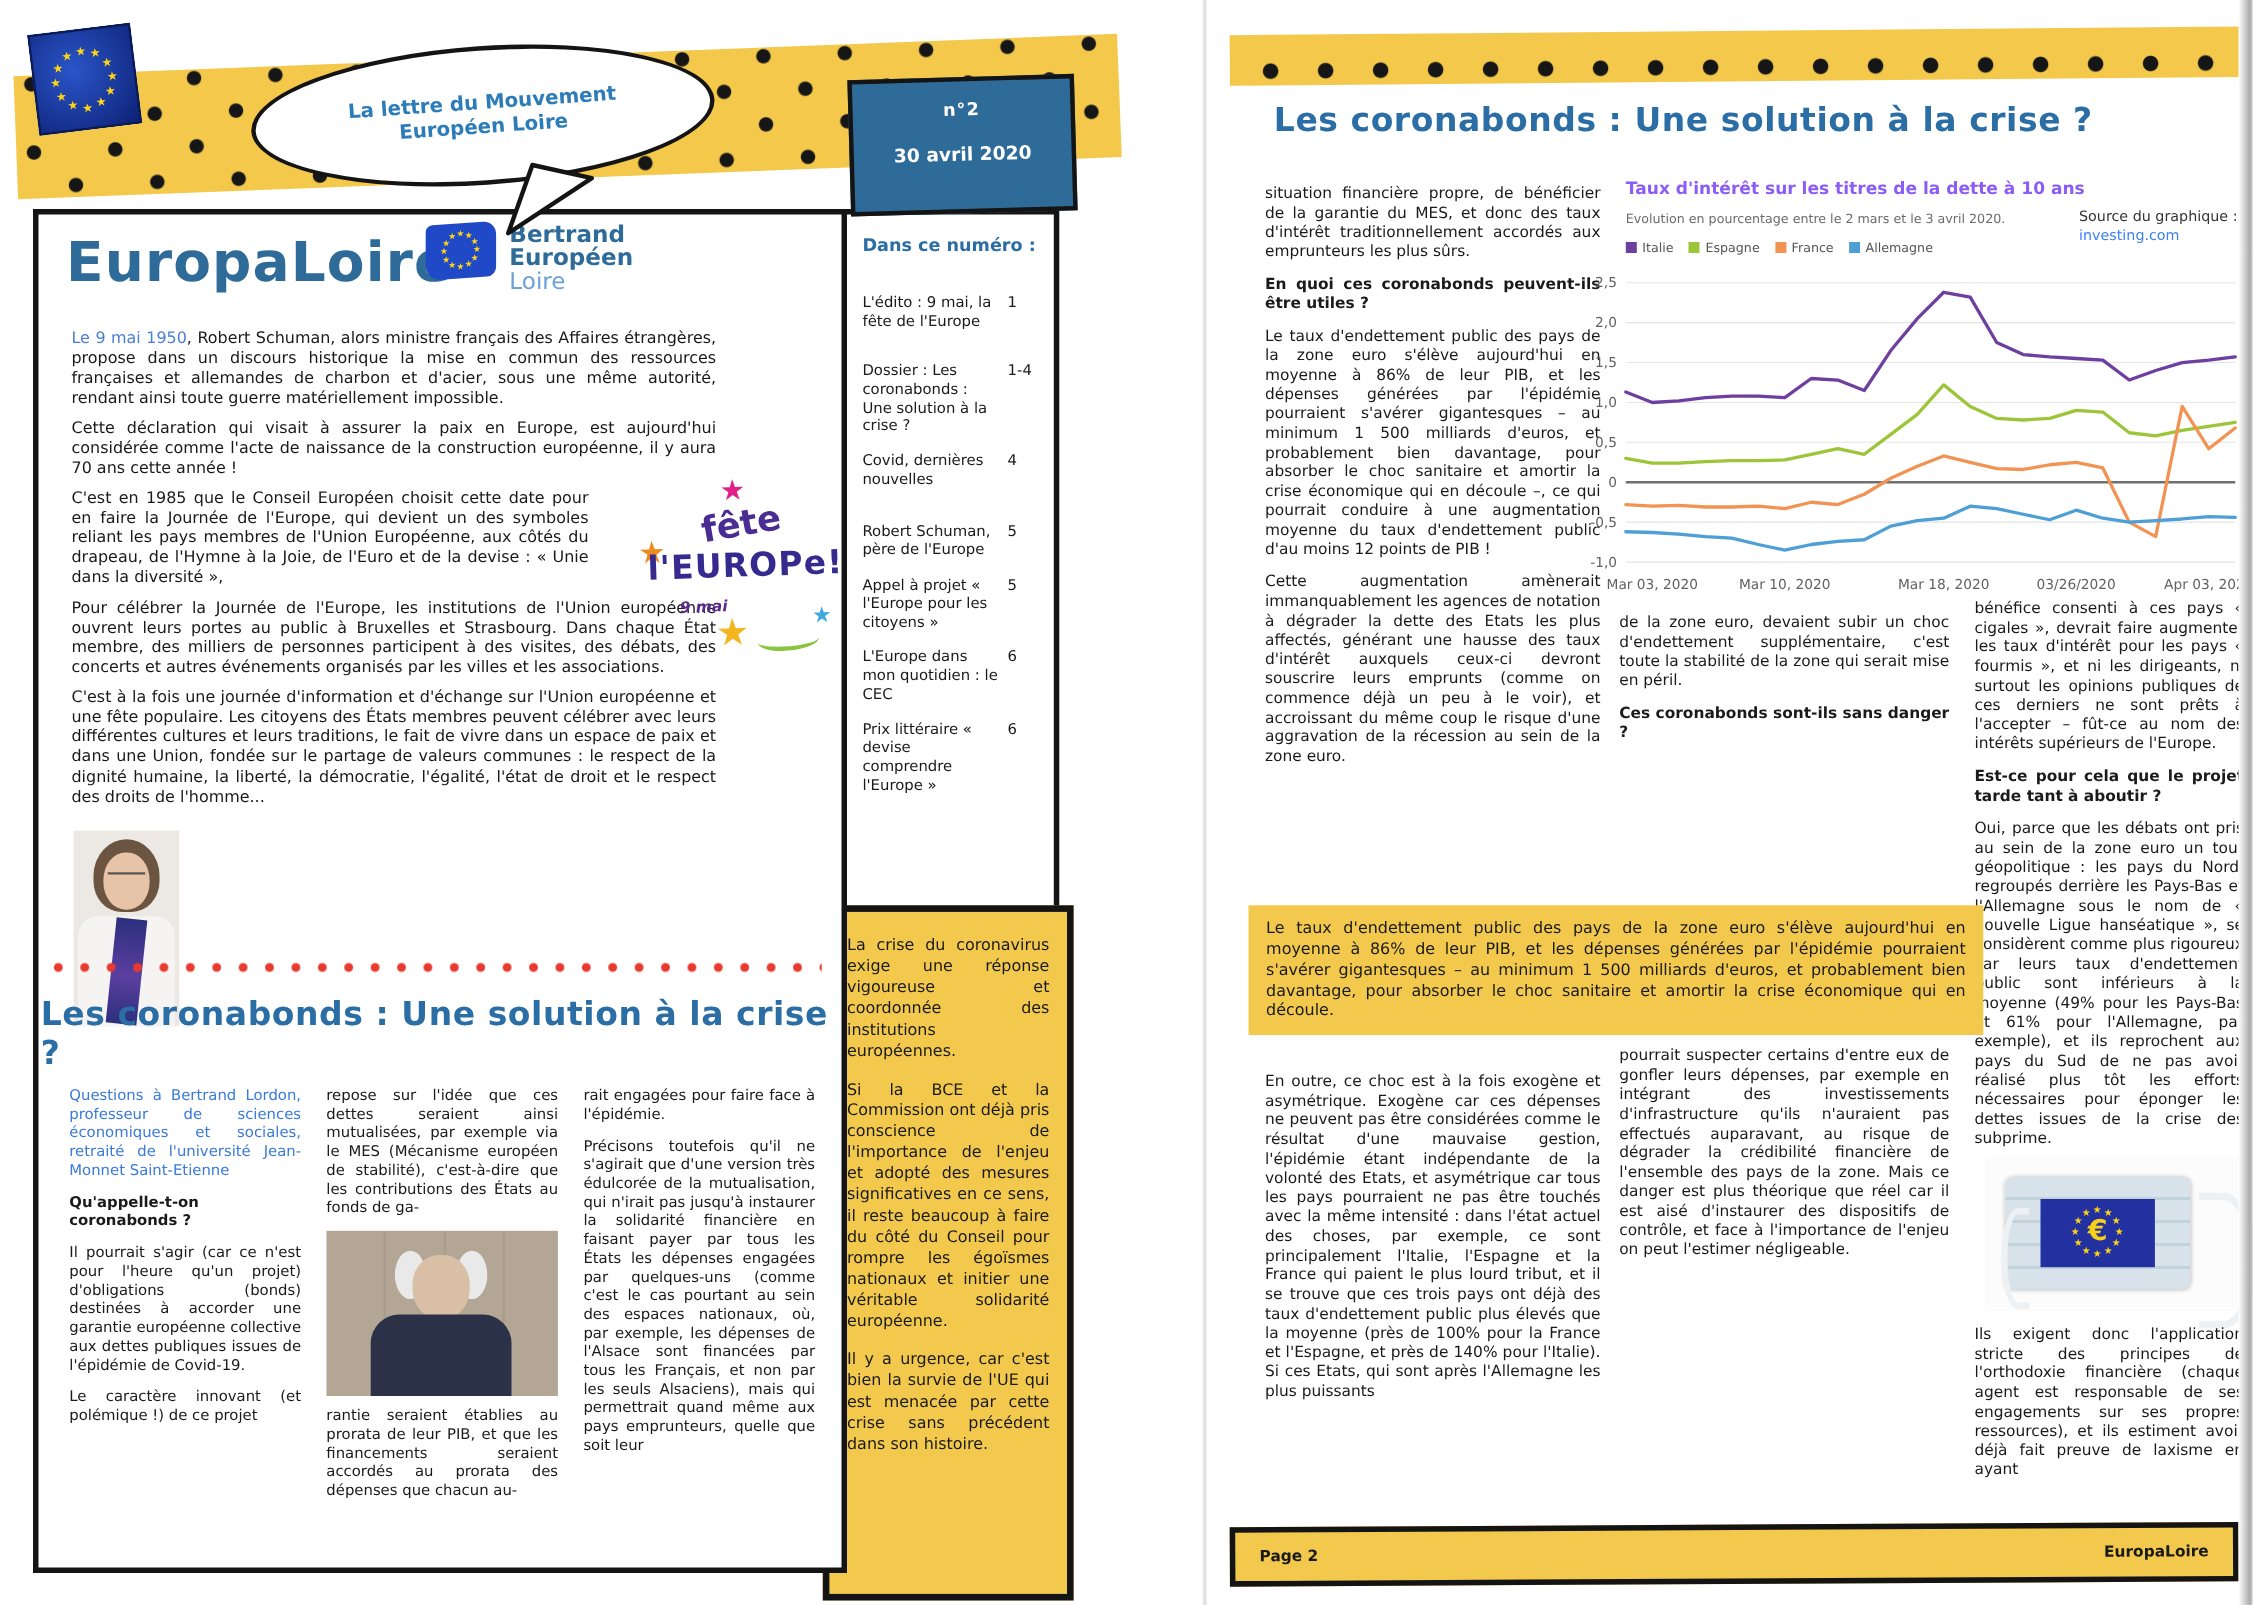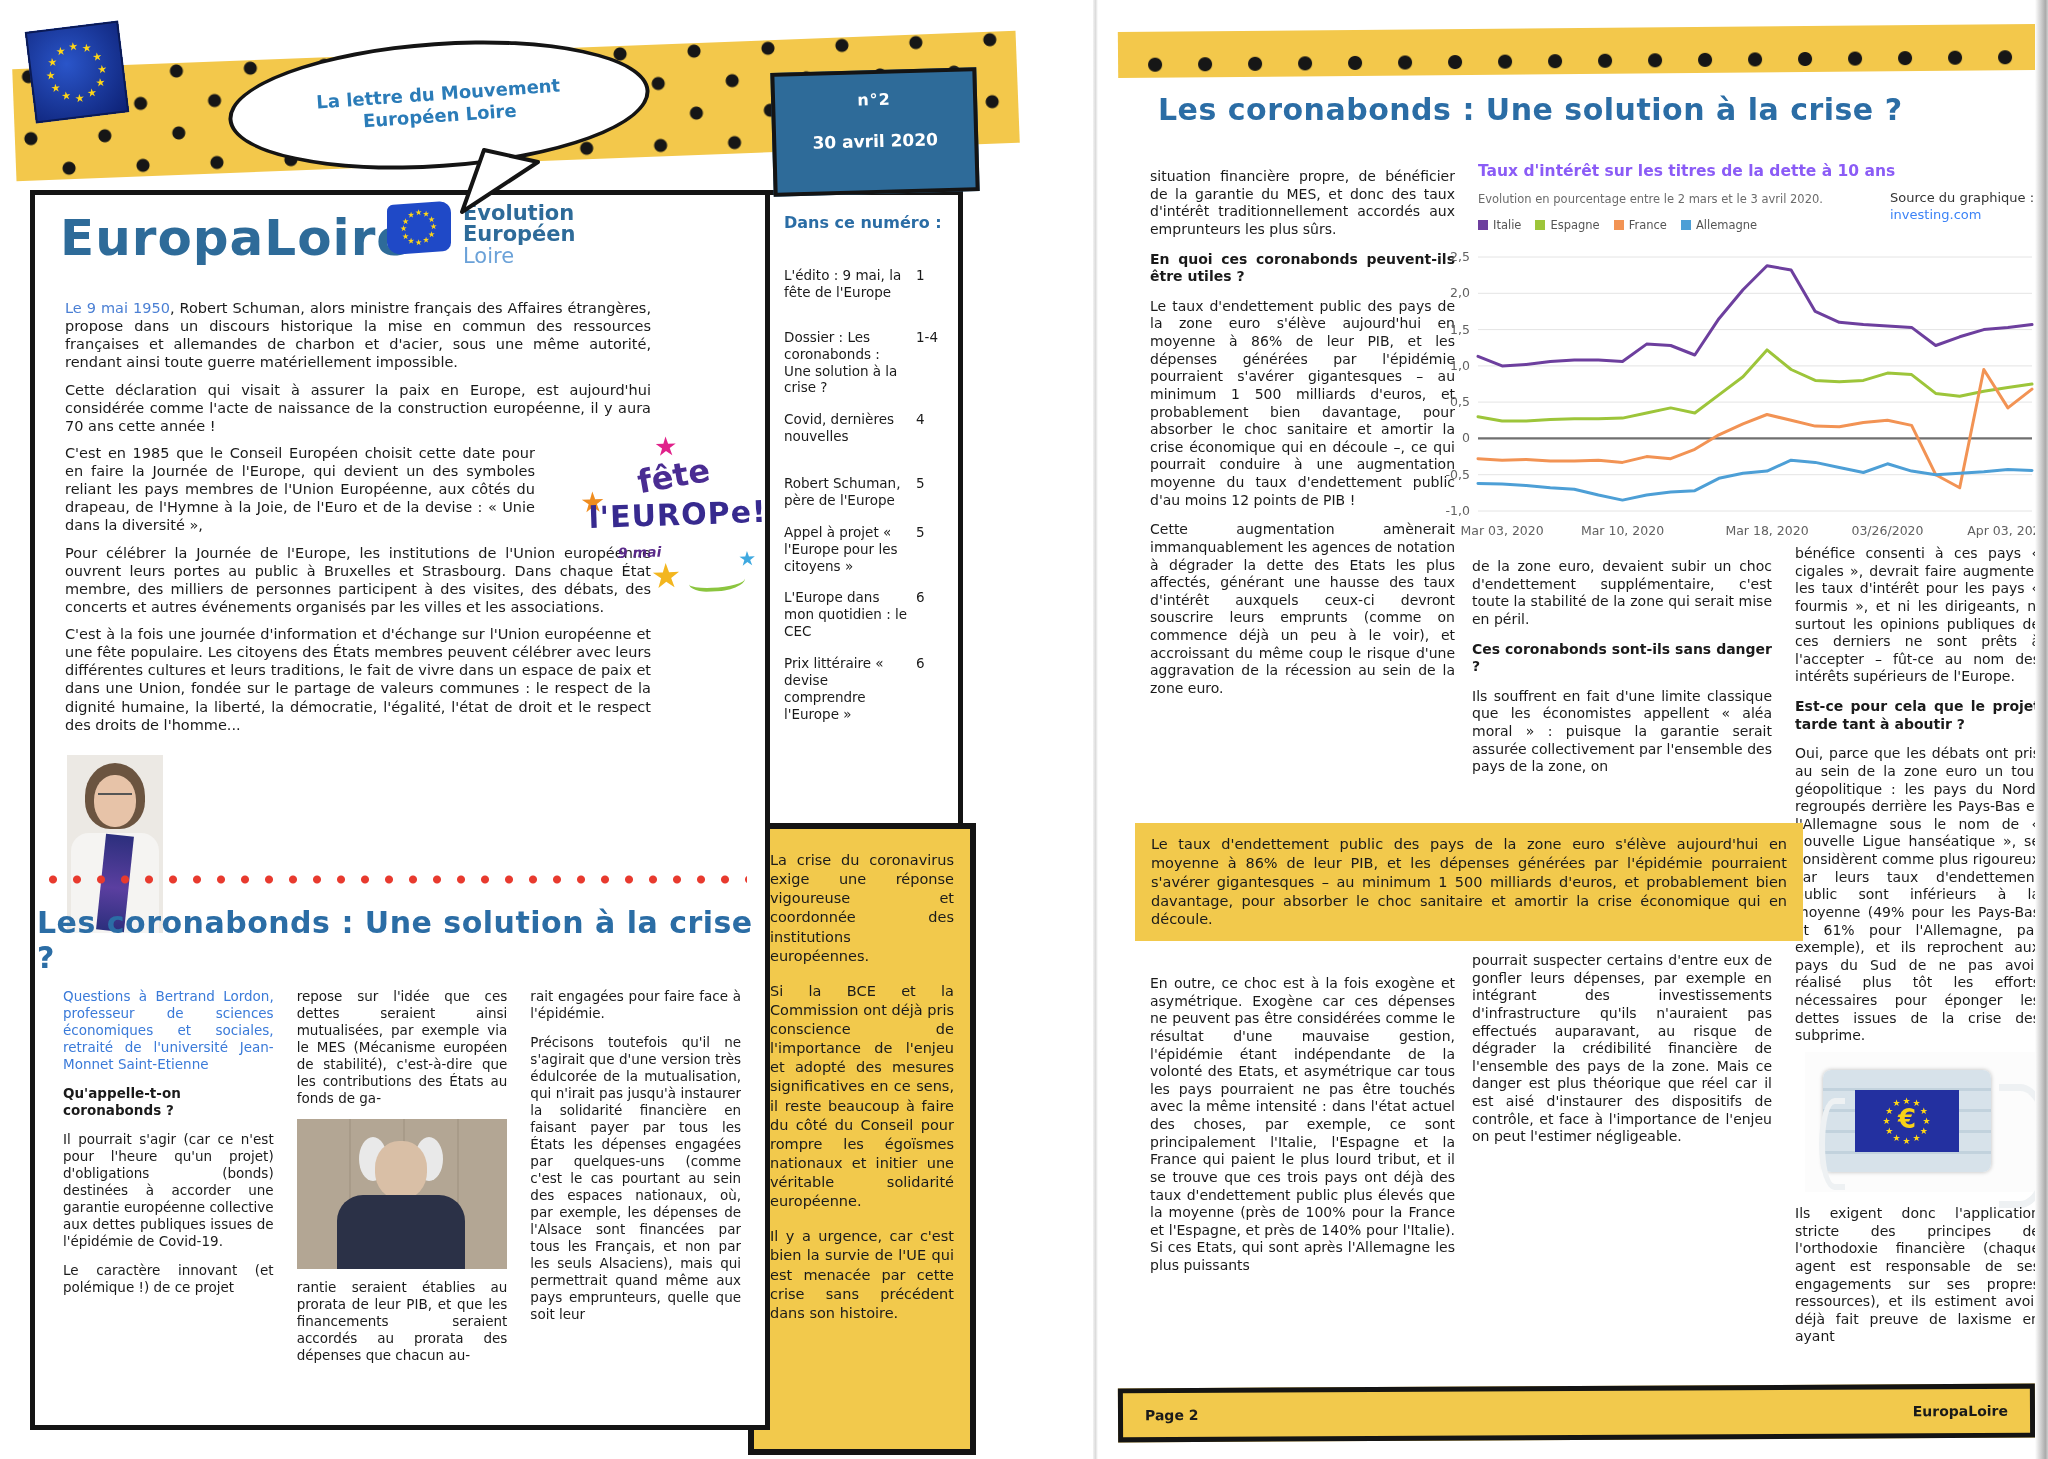--- a/index.html
+++ b/index.html
@@ -150,21 +150,21 @@
           <span style="position: absolute; left: calc(50% + 3.5px); top: calc(50% + 9px); font-size: 8px; line-height: 8px; color: rgb(255, 214, 23);">★</span>
           <span style="position: absolute; left: calc(50% - 4px); top: calc(50% + 11px); font-size: 8px; line-height: 8px; color: rgb(255, 214, 23);">★</span>
           <span style="position: absolute; left: calc(50% - 11.5px); top: calc(50% + 9px); font-size: 8px; line-height: 8px; color: rgb(255, 214, 23);">★</span>
           <span style="position: absolute; left: calc(50% - 17px); top: calc(50% + 3.5px); font-size: 8px; line-height: 8px; color: rgb(255, 214, 23);">★</span>
           <span style="position: absolute; left: calc(50% - 19px); top: calc(50% - 4px); font-size: 8px; line-height: 8px; color: rgb(255, 214, 23);">★</span>
           <span style="position: absolute; left: calc(50% - 17px); top: calc(50% - 11.5px); font-size: 8px; line-height: 8px; color: rgb(255, 214, 23);">★</span>
           <span style="position: absolute; left: calc(50% - 11.5px); top: calc(50% - 17px); font-size: 8px; line-height: 8px; color: rgb(255, 214, 23);">★</span>
         </span>
     </div>
     <div class="melogo-txt">
-      <div>Evolution</div>
+      <div>Bertrand</div>
       <div>Européen</div>
       <div class="melogo-loire">Loire</div>
     </div>
   </div>
 
   <div class="abs edito">
     <p><span class="lead-blue">Le 9 mai 1950</span><span>, Robert Schuman, alors ministre français des Affaires étrangères, propose dans un discours historique la mise en commun des ressources françaises et allemandes de charbon et d'acier, sous une même autorité, rendant ainsi toute guerre matériellement impossible.</span></p>
     <p>Cette déclaration qui visait à assurer la paix en Europe, est aujourd'hui considérée comme l'acte de naissance de la construction européenne, il y aura 70 ans cette année !</p>
     <p class="narrow">C'est en 1985 que le Conseil Européen choisit cette date pour en faire la Journée de l'Europe, qui devient un des symboles reliant les pays membres de l'Union Européenne, aux côtés du drapeau, de l'Hymne à la Joie, de l'Euro et de la devise : « Unie dans la diversité »,</p>
     <p>Pour célébrer la Journée de l'Europe, les institutions de l'Union européenne ouvrent leurs portes au public à Bruxelles et Strasbourg. Dans chaque État membre, des milliers de personnes participent à des visites, des débats, des concerts et autres événements organisés par les villes et les associations.</p>
@@ -306,21 +306,20 @@
     <text x="575.9" y="292" text-anchor="middle" font-size="12.5" fill="#616161">Apr 03, 2020</text>
     <polyline points="46.0,113.4 70.1,122.9 94.2,121.4 118.3,118.5 142.3,117.1 166.4,117.1 190.5,118.5 214.6,101.1 238.7,102.5 262.8,112.0 286.9,75.7 311.0,46.7 335.0,22.7 359.1,27.1 383.2,68.4 407.3,79.3 431.4,81.5 455.5,82.9 479.6,84.4 503.7,102.5 527.7,93.8 551.8,86.6 575.9,84.4 600.0,81.5" fill="none" stroke="#6d3f9e" stroke-width="3" stroke-linejoin="round" stroke-linecap="round"></polyline>
     <polyline points="46.0,173.7 70.1,178.0 94.2,178.0 118.3,176.6 142.3,175.8 166.4,175.8 190.5,175.1 214.6,170.0 238.7,164.9 262.8,170.0 286.9,151.9 311.0,133.7 335.0,106.9 359.1,126.5 383.2,137.4 407.3,138.8 431.4,137.4 455.5,130.1 479.6,131.6 503.7,150.4 527.7,153.3 551.8,148.3 575.9,144.6 600.0,141.0" fill="none" stroke="#9dc53a" stroke-width="3" stroke-linejoin="round" stroke-linecap="round"></polyline>
     <polyline points="46.0,215.7 70.1,217.2 94.2,216.5 118.3,217.9 142.3,217.9 166.4,217.2 190.5,219.4 214.6,213.6 238.7,215.7 262.8,206.3 286.9,191.8 311.0,180.9 335.0,171.5 359.1,177.3 383.2,183.1 407.3,183.8 431.4,179.5 455.5,177.3 479.6,182.4 503.7,231.7 527.7,244.8 551.8,126.5 575.9,164.9 600.0,146.1" fill="none" stroke="#f29354" stroke-width="3" stroke-linejoin="round" stroke-linecap="round"></polyline>
     <polyline points="46.0,240.4 70.1,241.1 94.2,242.6 118.3,244.8 142.3,246.2 166.4,252.0 190.5,257.1 214.6,252.0 238.7,249.1 262.8,247.7 286.9,235.3 311.0,230.3 335.0,228.1 359.1,217.2 383.2,219.4 407.3,224.5 431.4,229.5 455.5,220.8 479.6,228.1 503.7,231.7 527.7,230.3 551.8,228.8 575.9,226.6 600.0,227.4" fill="none" stroke="#4d9fd6" stroke-width="3" stroke-linejoin="round" stroke-linecap="round"></polyline>
   </svg>
 
 <div class="abs rcol" style="left:1472px;top:558px;width:300px;">
   <p>de la zone euro, devaient subir un choc d'endettement supplémentaire, c'est toute la stabilité de la zone qui serait mise en péril.</p>
   <p class="rq">Ces coronabonds sont-ils sans danger ?</p>
-  <p>Ils souffrent en fait d'une limite classique que les économistes appellent « aléa moral » : puisque la garantie serait assurée collectivement par l'ensemble des pays de la zone, on</p>
 </div>
 
 <div class="abs rcol" style="left:1795px;top:545px;width:245px;">
   <p>bénéfice consenti à ces pays « cigales », devrait faire augmenter les taux d'intérêt pour les pays « fourmis », et ni les dirigeants, ni surtout les opinions publiques de ces derniers ne sont prêts à l'accepter – fût-ce au nom des intérêts supérieurs de l'Europe.</p>
   <p class="rq">Est-ce pour cela que le projet tarde tant à aboutir ?</p>
   <p>Oui, parce que les débats ont pris au sein de la zone euro un tour géopolitique : les pays du Nord, regroupés derrière les Pays-Bas et l'Allemagne sous le nom de « nouvelle Ligue hanséatique », se considèrent comme plus rigoureux car leurs taux d'endettement public sont inférieurs à la moyenne (49% pour les Pays-Bas et 61% pour l'Allemagne, par exemple), et ils reprochent aux pays du Sud de ne pas avoir réalisé plus tôt les efforts nécessaires pour éponger les dettes issues de la crise des subprime.</p>
 </div>
 
 <div class="abs highlight">Le taux d'endettement public des pays de la zone euro s'élève aujourd'hui en moyenne à 86% de leur PIB, et les dépenses générées par l'épidémie pourraient s'avérer gigantesques – au minimum 1 500 milliards d'euros, et probablement bien davantage, pour absorber le choc sanitaire et amortir la crise économique qui en découle.</div>
 

